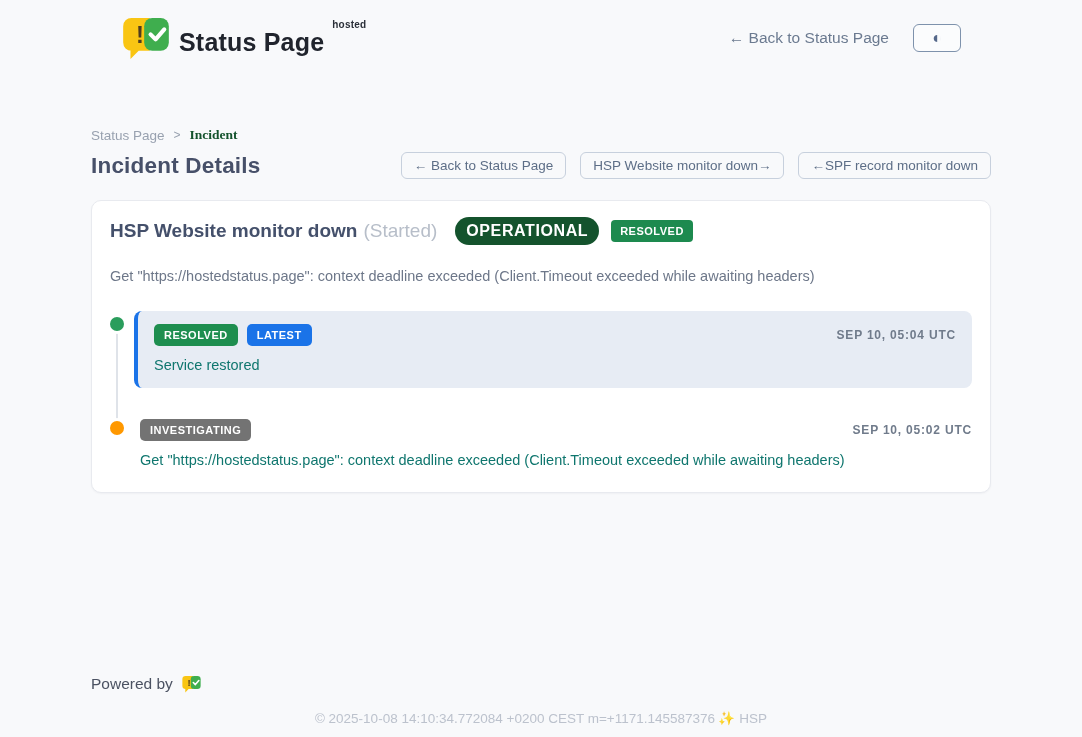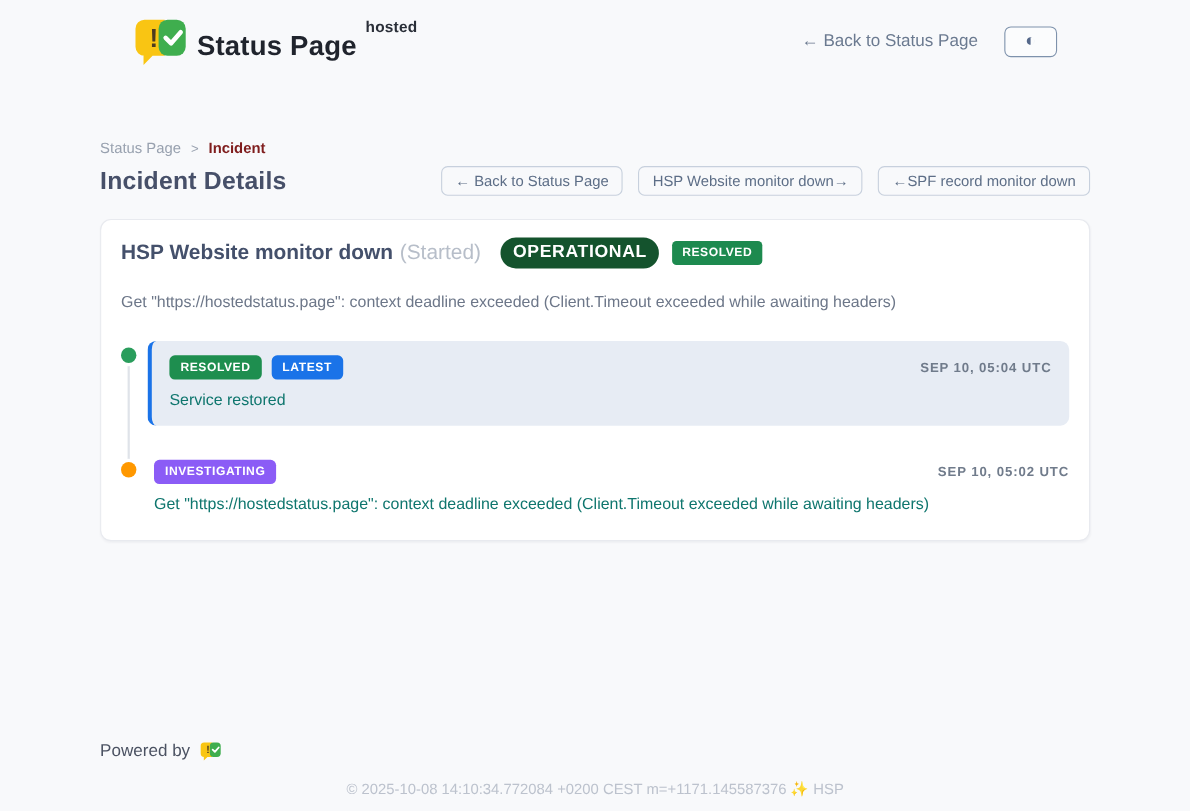--- a/index.html
+++ b/index.html
@@ -18,21 +18,21 @@
     padding: 0 121px 0 122px;
   }
   .brand { display: flex; align-items: center; gap: 9px; cursor: pointer; }
   .brand-text {
     position: relative;
     font-size: 25px; font-weight: 700; color: #20242d;
     letter-spacing: 0.2px; padding-top: 8px;
   }
   .brand-sup {
     position: absolute; top: -6px; right: -2px;
-    font-size: 14px; font-weight: 600; color: #2a2f38; letter-spacing: 0.2px;
+    font-size: 10px; font-weight: 600; color: #2a2f38; letter-spacing: 0.2px;
   }
   .header-right { display: flex; align-items: center; gap: 24px; }
   .back-link { font-size: 15.5px; color: #6b7a90; text-decoration: none; cursor: pointer; }
   .theme-toggle {
     width: 48px; height: 28px;
     border: 1px solid #7e92ac; border-radius: 6px;
     background: #fbfcfd;
     display: flex; align-items: center; justify-content: center;
     font-size: 16px; color: #55688a; cursor: pointer;
   }
@@ -40,21 +40,21 @@
   
   .main { width: 900px; margin: 0 auto; }
 
   .breadcrumb {
     margin-top: 51px;
     display: flex; align-items: center; gap: 9px;
     font-size: 13.5px; color: #98a1af;
   }
   .breadcrumb .root { cursor: pointer; }
   .breadcrumb .sep { font-size: 12px; }
-  .breadcrumb .current { color: #7f1d1d; font-weight: 700; }
+  .breadcrumb .current { color: #14532d; font-weight: 700; font-family: Liberation Serif, serif; }
 
   .title-row { margin-top: 9px; display: flex; align-items: center; justify-content: space-between; }
   .page-title { font-size: 22.5px; font-weight: 700; color: #475069; letter-spacing: 0.2px; }
   .nav-buttons { display: flex; gap: 14px; }
   .nav-btn {
     height: 27px; padding: 0 12px;
     border: 1px solid #c7d0dd; border-radius: 6px;
     background: transparent; color: #5d6e87;
     font-size: 13.5px; font-family: inherit;
     display: flex; align-items: center; cursor: pointer; white-space: nowrap;
@@ -111,21 +111,21 @@
     padding: 13px 16px 15px 16px;
   }
   .tl-content.plain { padding: 1px 0 0 6px; }
   .tl-head { display: flex; align-items: center; }
   .badge-sq {
     color: #fff; font-size: 11px; font-weight: 700; letter-spacing: 0.5px;
     padding: 5px 10px; border-radius: 5px; white-space: nowrap;
   }
   .bg-green { background: #1e8e4f; }
   .bg-blue { background: #1a73e8; margin-left: 9px; }
-  .bg-orange { background: #8b5cf6; }
+  .bg-orange { background: #737373; }
   .timestamp {
     margin-left: auto;
     font-size: 12px; font-weight: 700; letter-spacing: 0.8px;
     color: #707b8b;
   }
   .tl-msg { margin-top: 11px; font-size: 14.5px; color: #0f766e; }
 
   
   .footer { margin-top: 182px; text-align: center; }
   .powered {

